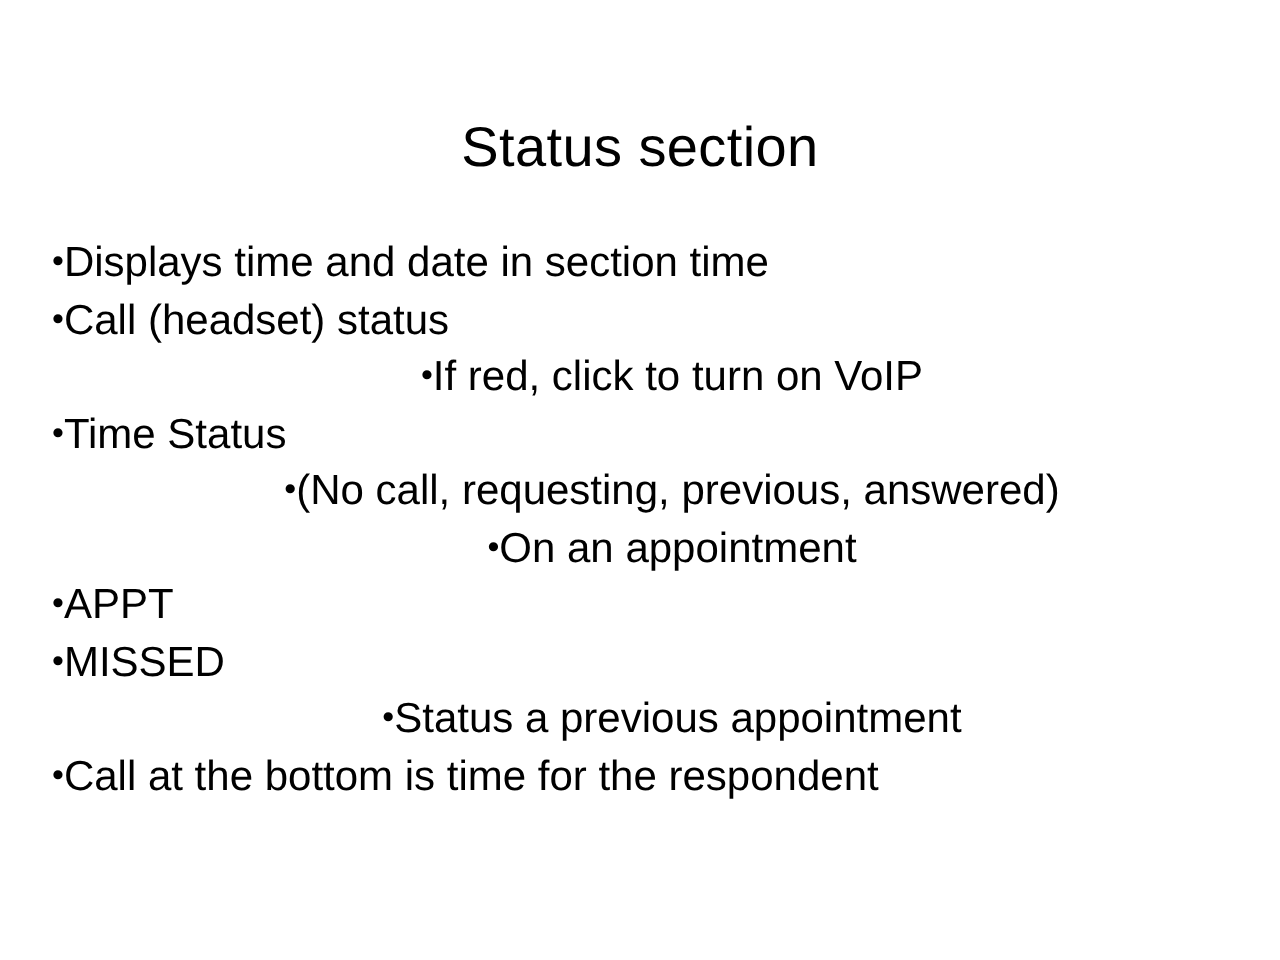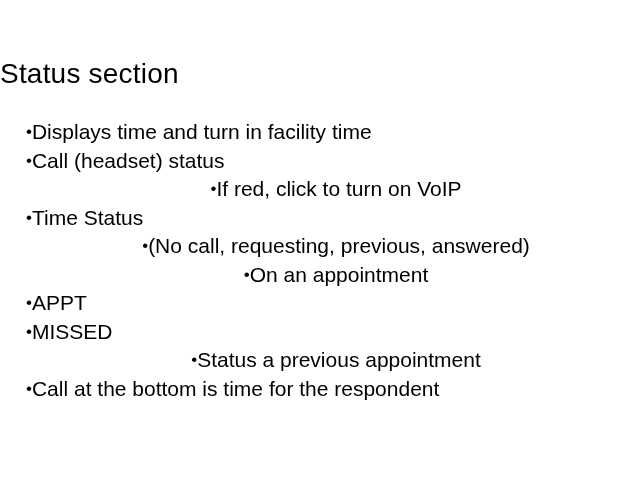--- a/index.html
+++ b/index.html
@@ -18,21 +18,21 @@
     position: relative;
     width: 640px;
     height: 480px;
     box-sizing: border-box;
   }
   .slide-title {
     position: absolute;
     left: 0;
     right: 0;
     top: 38px;
-    text-align: left;
+    text-align: center;
     font-size: 28px;
     font-weight: normal;
     letter-spacing: 0.2px;
     line-height: 1.2;
   }
   .body-list {
     position: absolute;
     left: 26px;
     top: 118px;
     right: 18px;
@@ -65,21 +65,21 @@
 </head>
 <body>
 
 <div class="slide">
 
   <h1 class="slide-title">Status section</h1>
 
   <ul class="body-list">
 
     <li class="bullet-line level-1">
-      <span class="bullet-mark">•</span><span class="bullet-text">Displays time and turn in facility time</span>
+      <span class="bullet-mark">•</span><span class="bullet-text">Displays time and date in section time</span>
     </li>
 
     <li class="bullet-line level-1">
       <span class="bullet-mark">•</span><span class="bullet-text">Call (headset) status</span>
     </li>
 
     <li class="bullet-line level-2">
       <span class="bullet-mark">•</span><span class="bullet-text">If red, click to turn on VoIP</span>
     </li>
 

